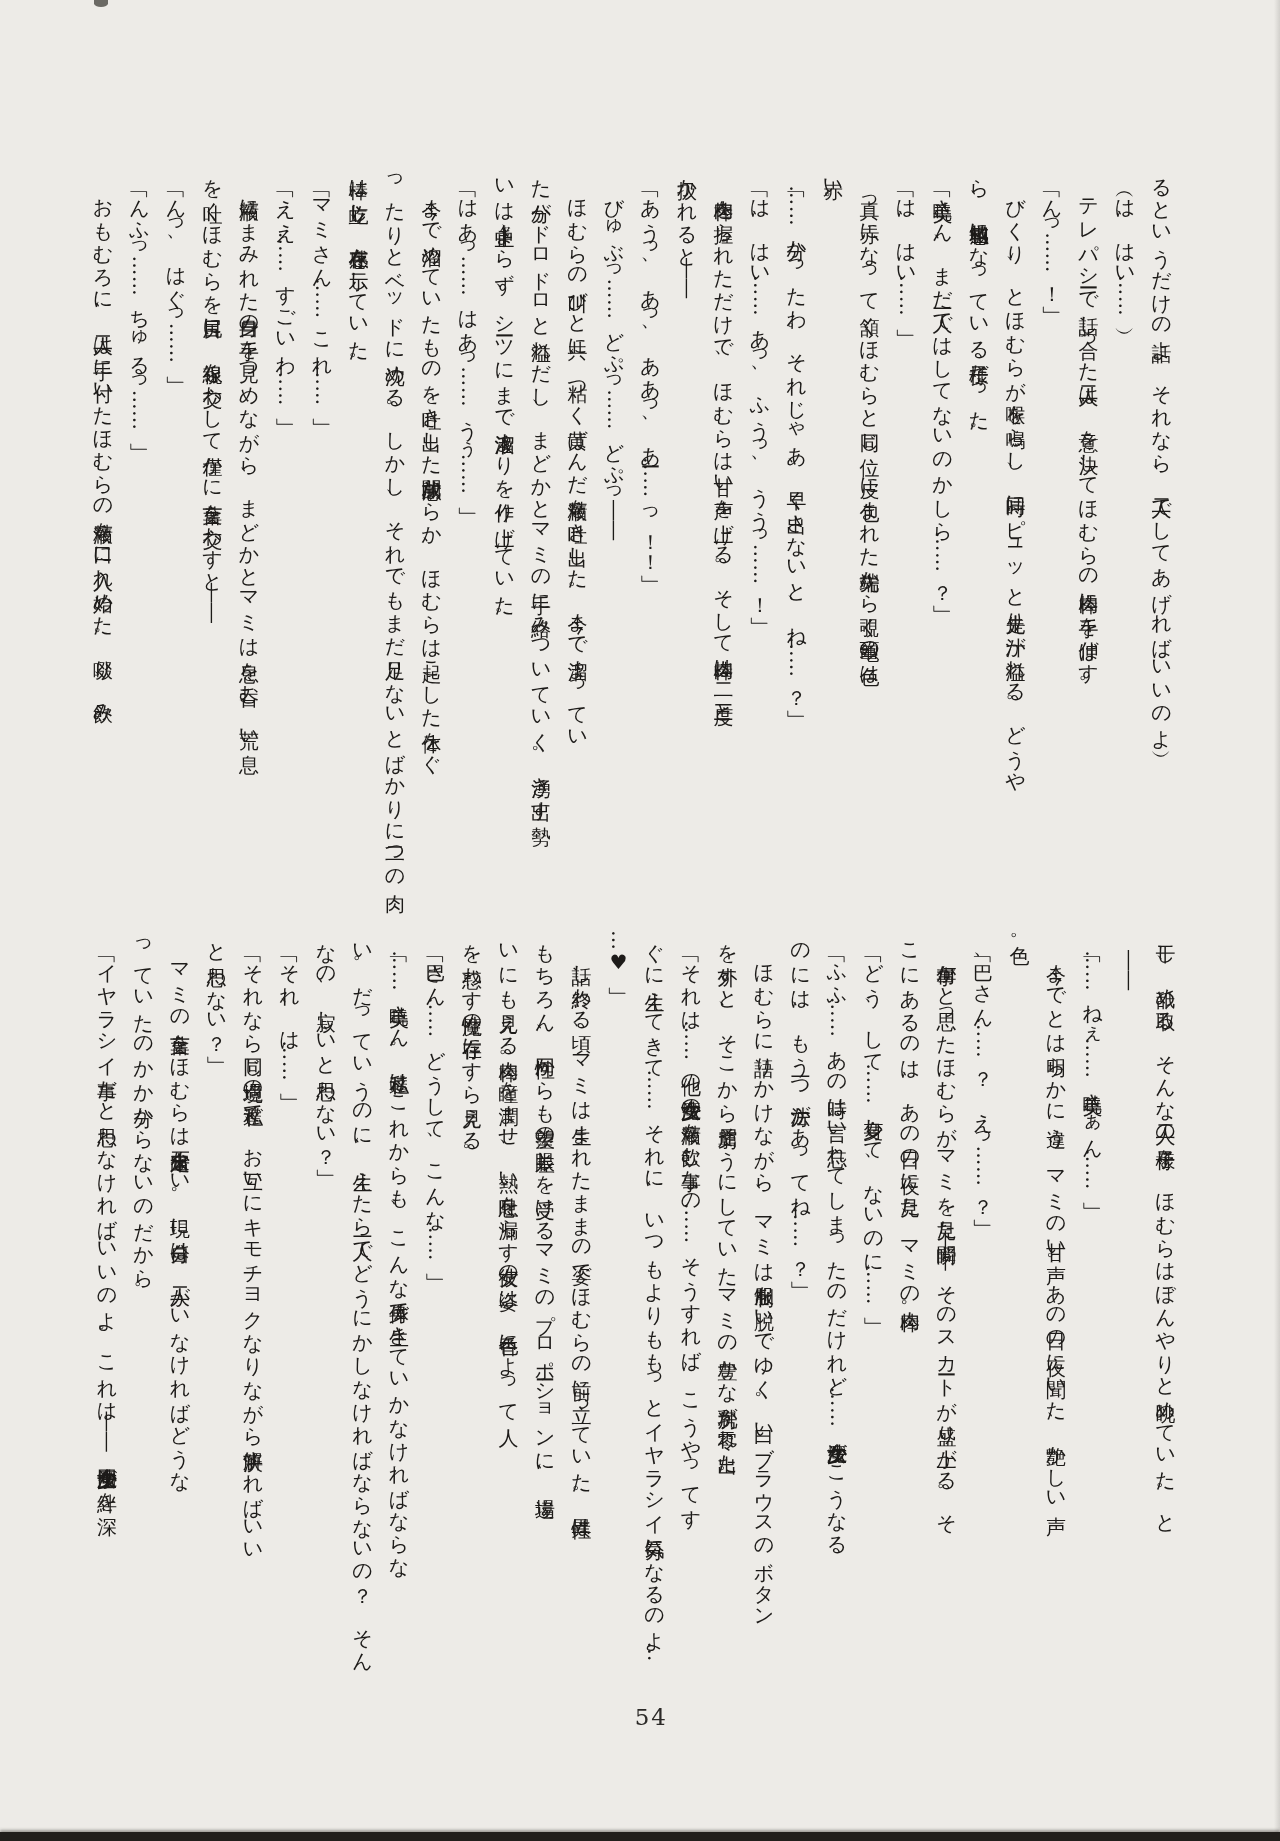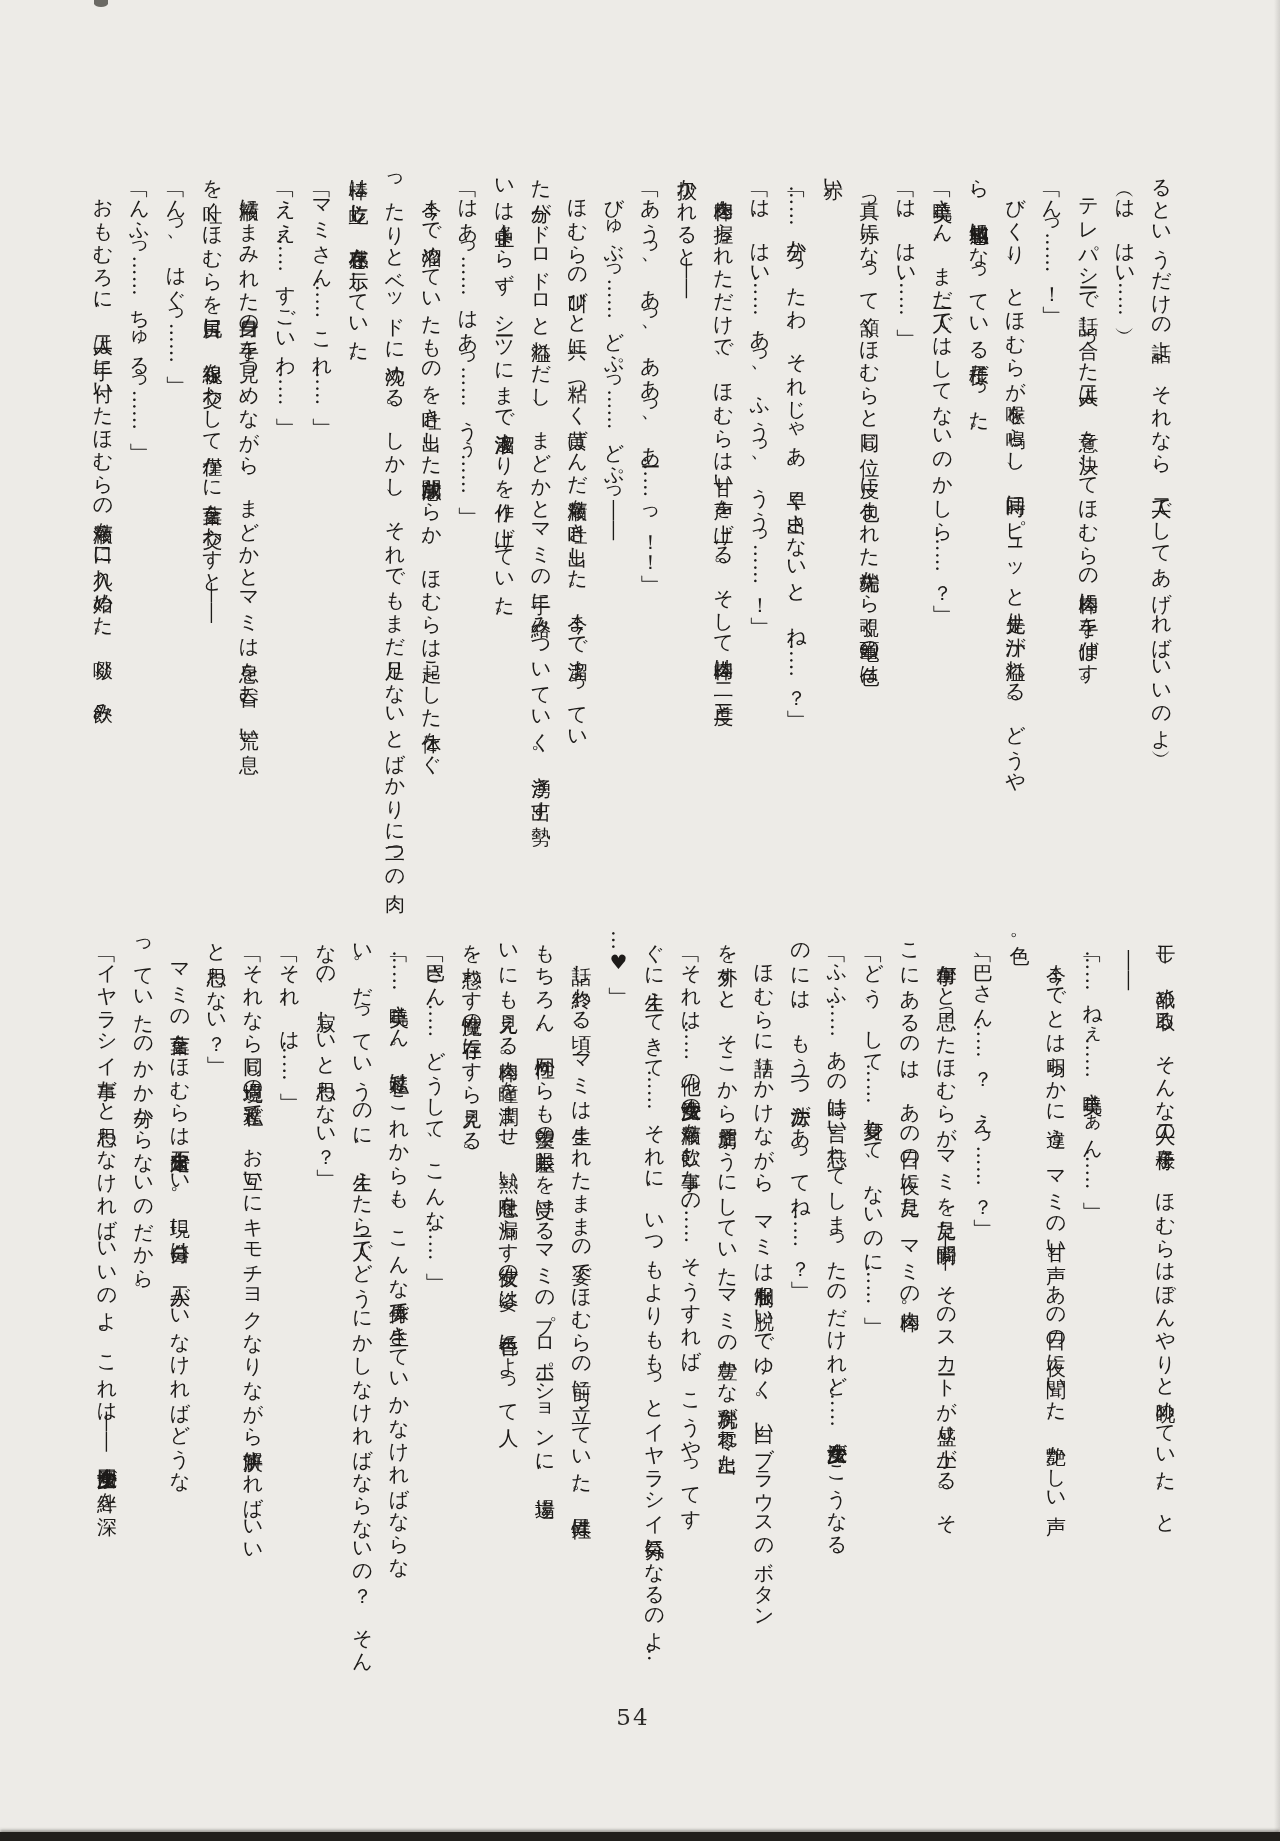--- a/index.html
+++ b/index.html
@@ -24,21 +24,21 @@
   #block-bottom { top:930px; left:88px; width:1096px; height:740px; }
   .col {
     margin:0; padding:0;
     line-height:36.5px;
     white-space:nowrap;
   }
   .col.indent { text-indent:20px; }
   .pagenum {
     position:absolute;
     top:1704px; left:598px; width:70px;
-    text-align:center;
+    text-align:right;
     font-size:23px;
     color:#2c2a28;
     letter-spacing:2px;
   }
   .scan-edge-bottom {
     position:absolute;
     left:0; right:0; bottom:0;
     height:9px;
     background:#211f1b;
     box-shadow:0 -2px 3px rgba(60,58,52,0.45);

